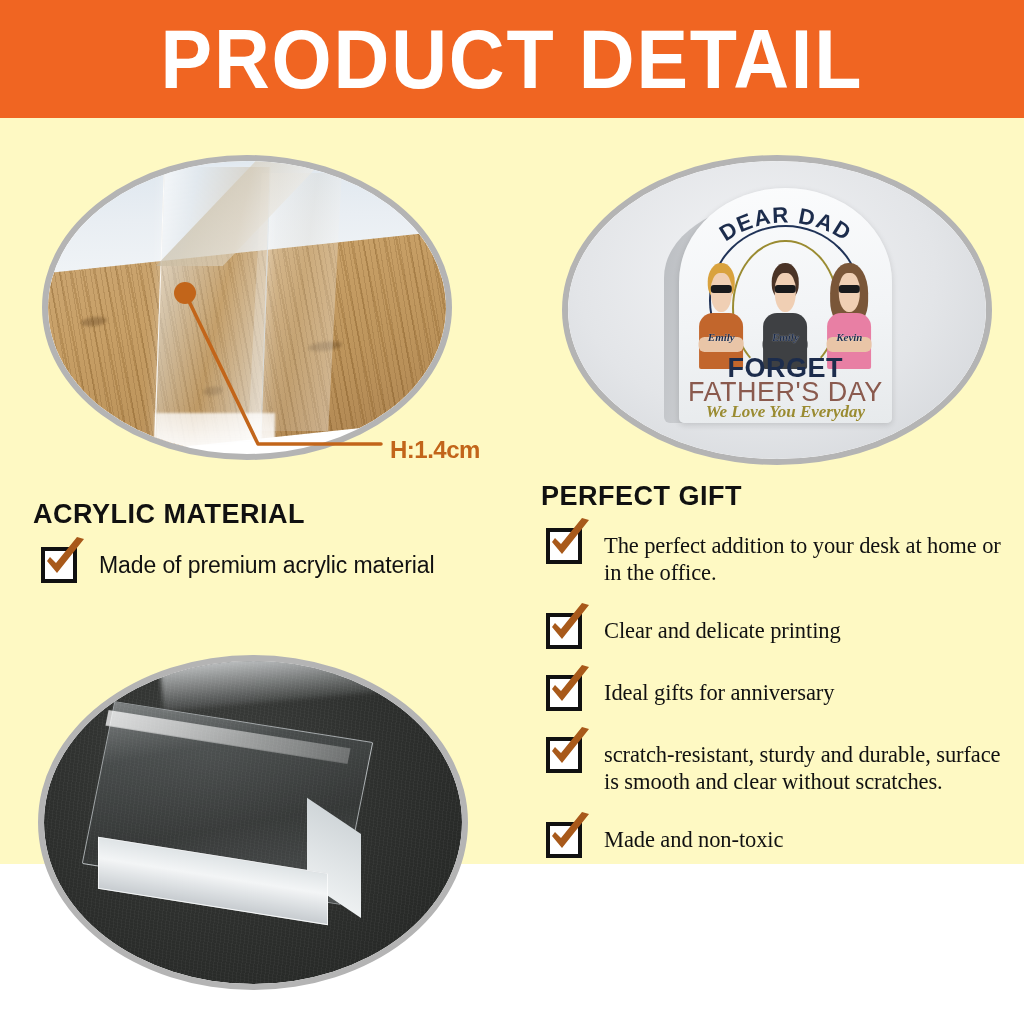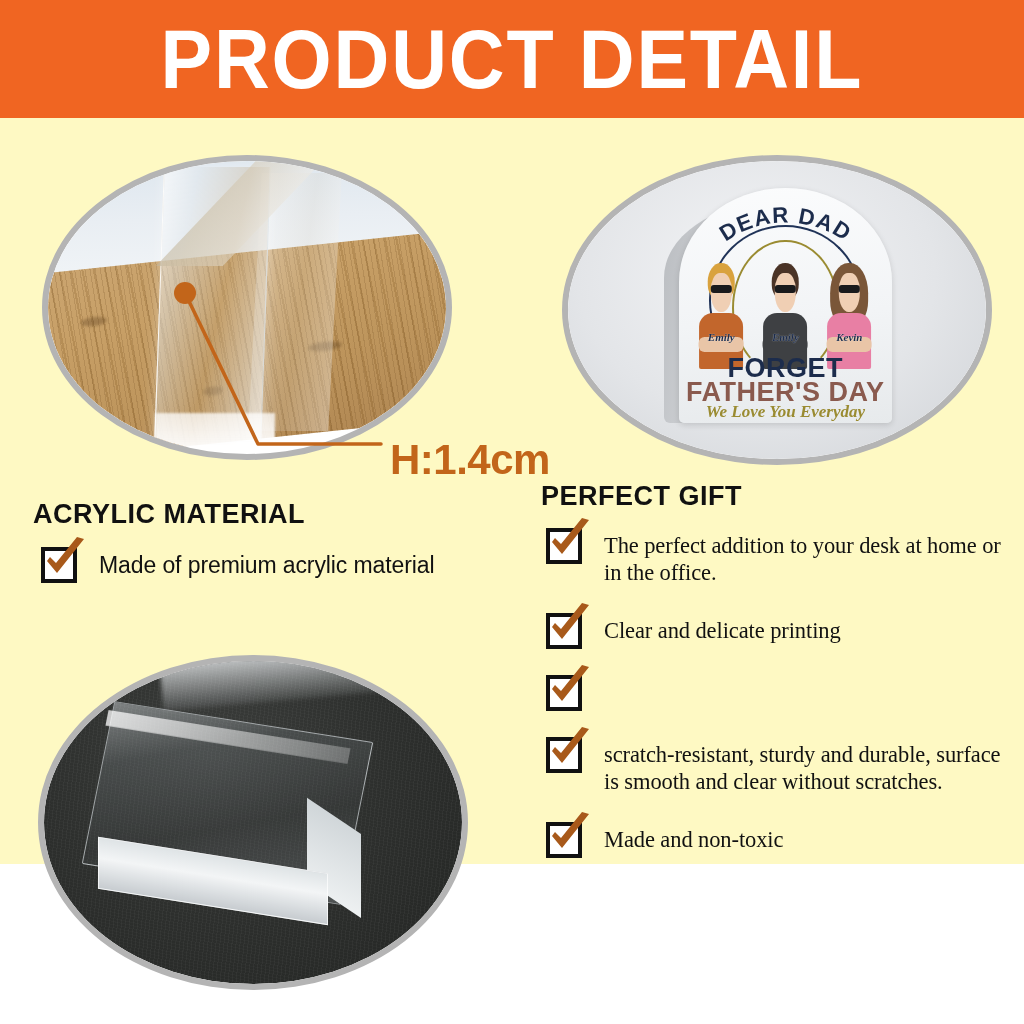--- a/index.html
+++ b/index.html
@@ -221,21 +221,21 @@
     text-align: center;
     color: #1c2c4c;
     font-weight: bold;
     font-size: 27px;
     letter-spacing: 0.5px;
   }
   .plaque-line-fathersday {
     position: absolute; left: 0; top: 80.5%; width: 100%;
     text-align: center;
     color: #8a5a4e;
-    font-weight: bold;
+    font-weight: normal;
     font-size: 27px;
     letter-spacing: 0.5px;
   }
   .plaque-line-tagline {
     position: absolute; left: 0; top: 91%; width: 100%;
     text-align: center;
     color: #9a8b31;
     font-family: "Liberation Serif", serif;
     font-style: italic;
     font-weight: bold;
@@ -297,21 +297,21 @@
     width: 22px; height: 22px;
     border-radius: 50%;
     background: #C2651A;
   }
   .callout-line { position: absolute; left: 0; top: 0; width: 1024px; height: 1024px; pointer-events: none; }
   .callout-label {
     position: absolute;
     left: 390px; top: 436px;
     color: #C2651A;
     font-weight: bold;
-    font-size: 42px;
+    font-size: 24px;
     letter-spacing: -0.5px;
     white-space: nowrap;
   }
 
   
   .section-heading {
     position: absolute;
     color: #111111;
     font-weight: bold;
     font-size: 27px;
@@ -493,20 +493,21 @@
       <span class="feature-text">Clear and delicate printing</span>
     </div>
 
     <div class="feature-item">
       <span class="checkbox">
         <span class="box"></span>
         <svg viewBox="0 0 52 52">
           <path d="M 8,26 L 18,38 L 45,4 L 38,2 L 17,28 L 11,22 Z" fill="#A8591A"></path>
         </svg>
       </span>
+      <span class="feature-text">Ideal gifts for anniversary</span>
     </div>
 
     <div class="feature-item">
       <span class="checkbox">
         <span class="box"></span>
         <svg viewBox="0 0 52 52">
           <path d="M 8,26 L 18,38 L 45,4 L 38,2 L 17,28 L 11,22 Z" fill="#A8591A"></path>
         </svg>
       </span>
       <span class="feature-text">scratch-resistant, sturdy and durable, surface is smooth and clear without scratches.</span>

